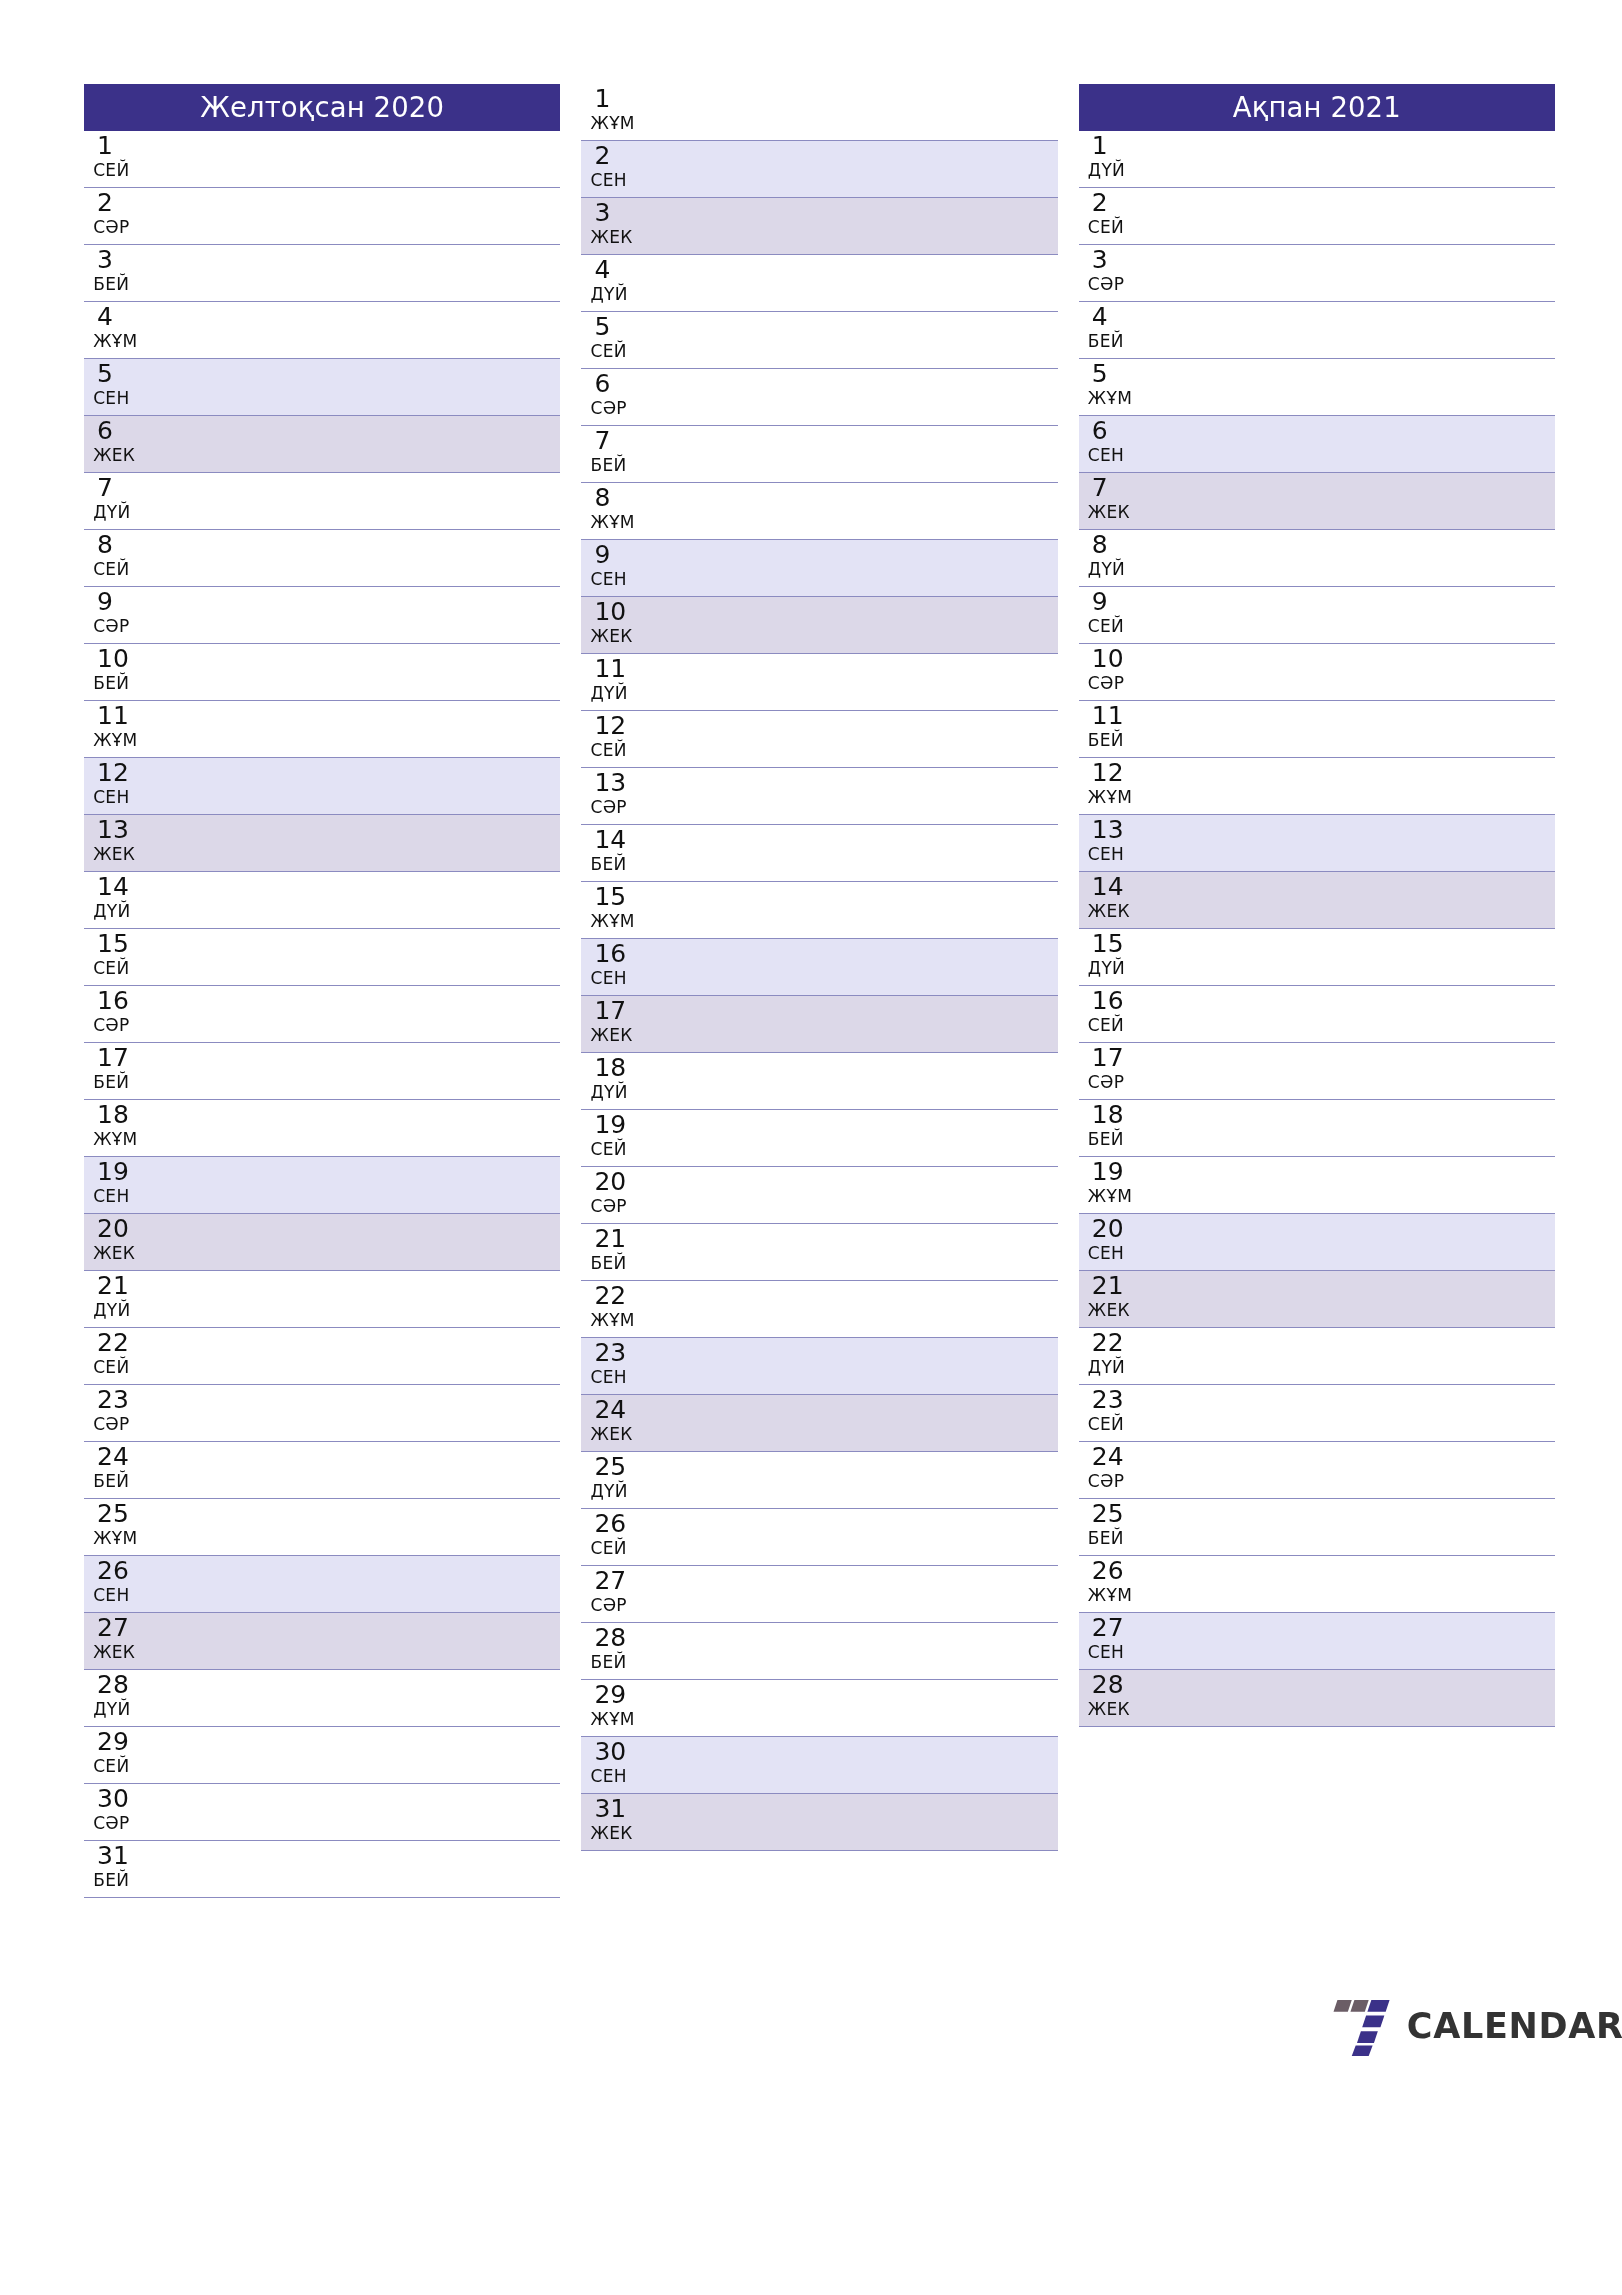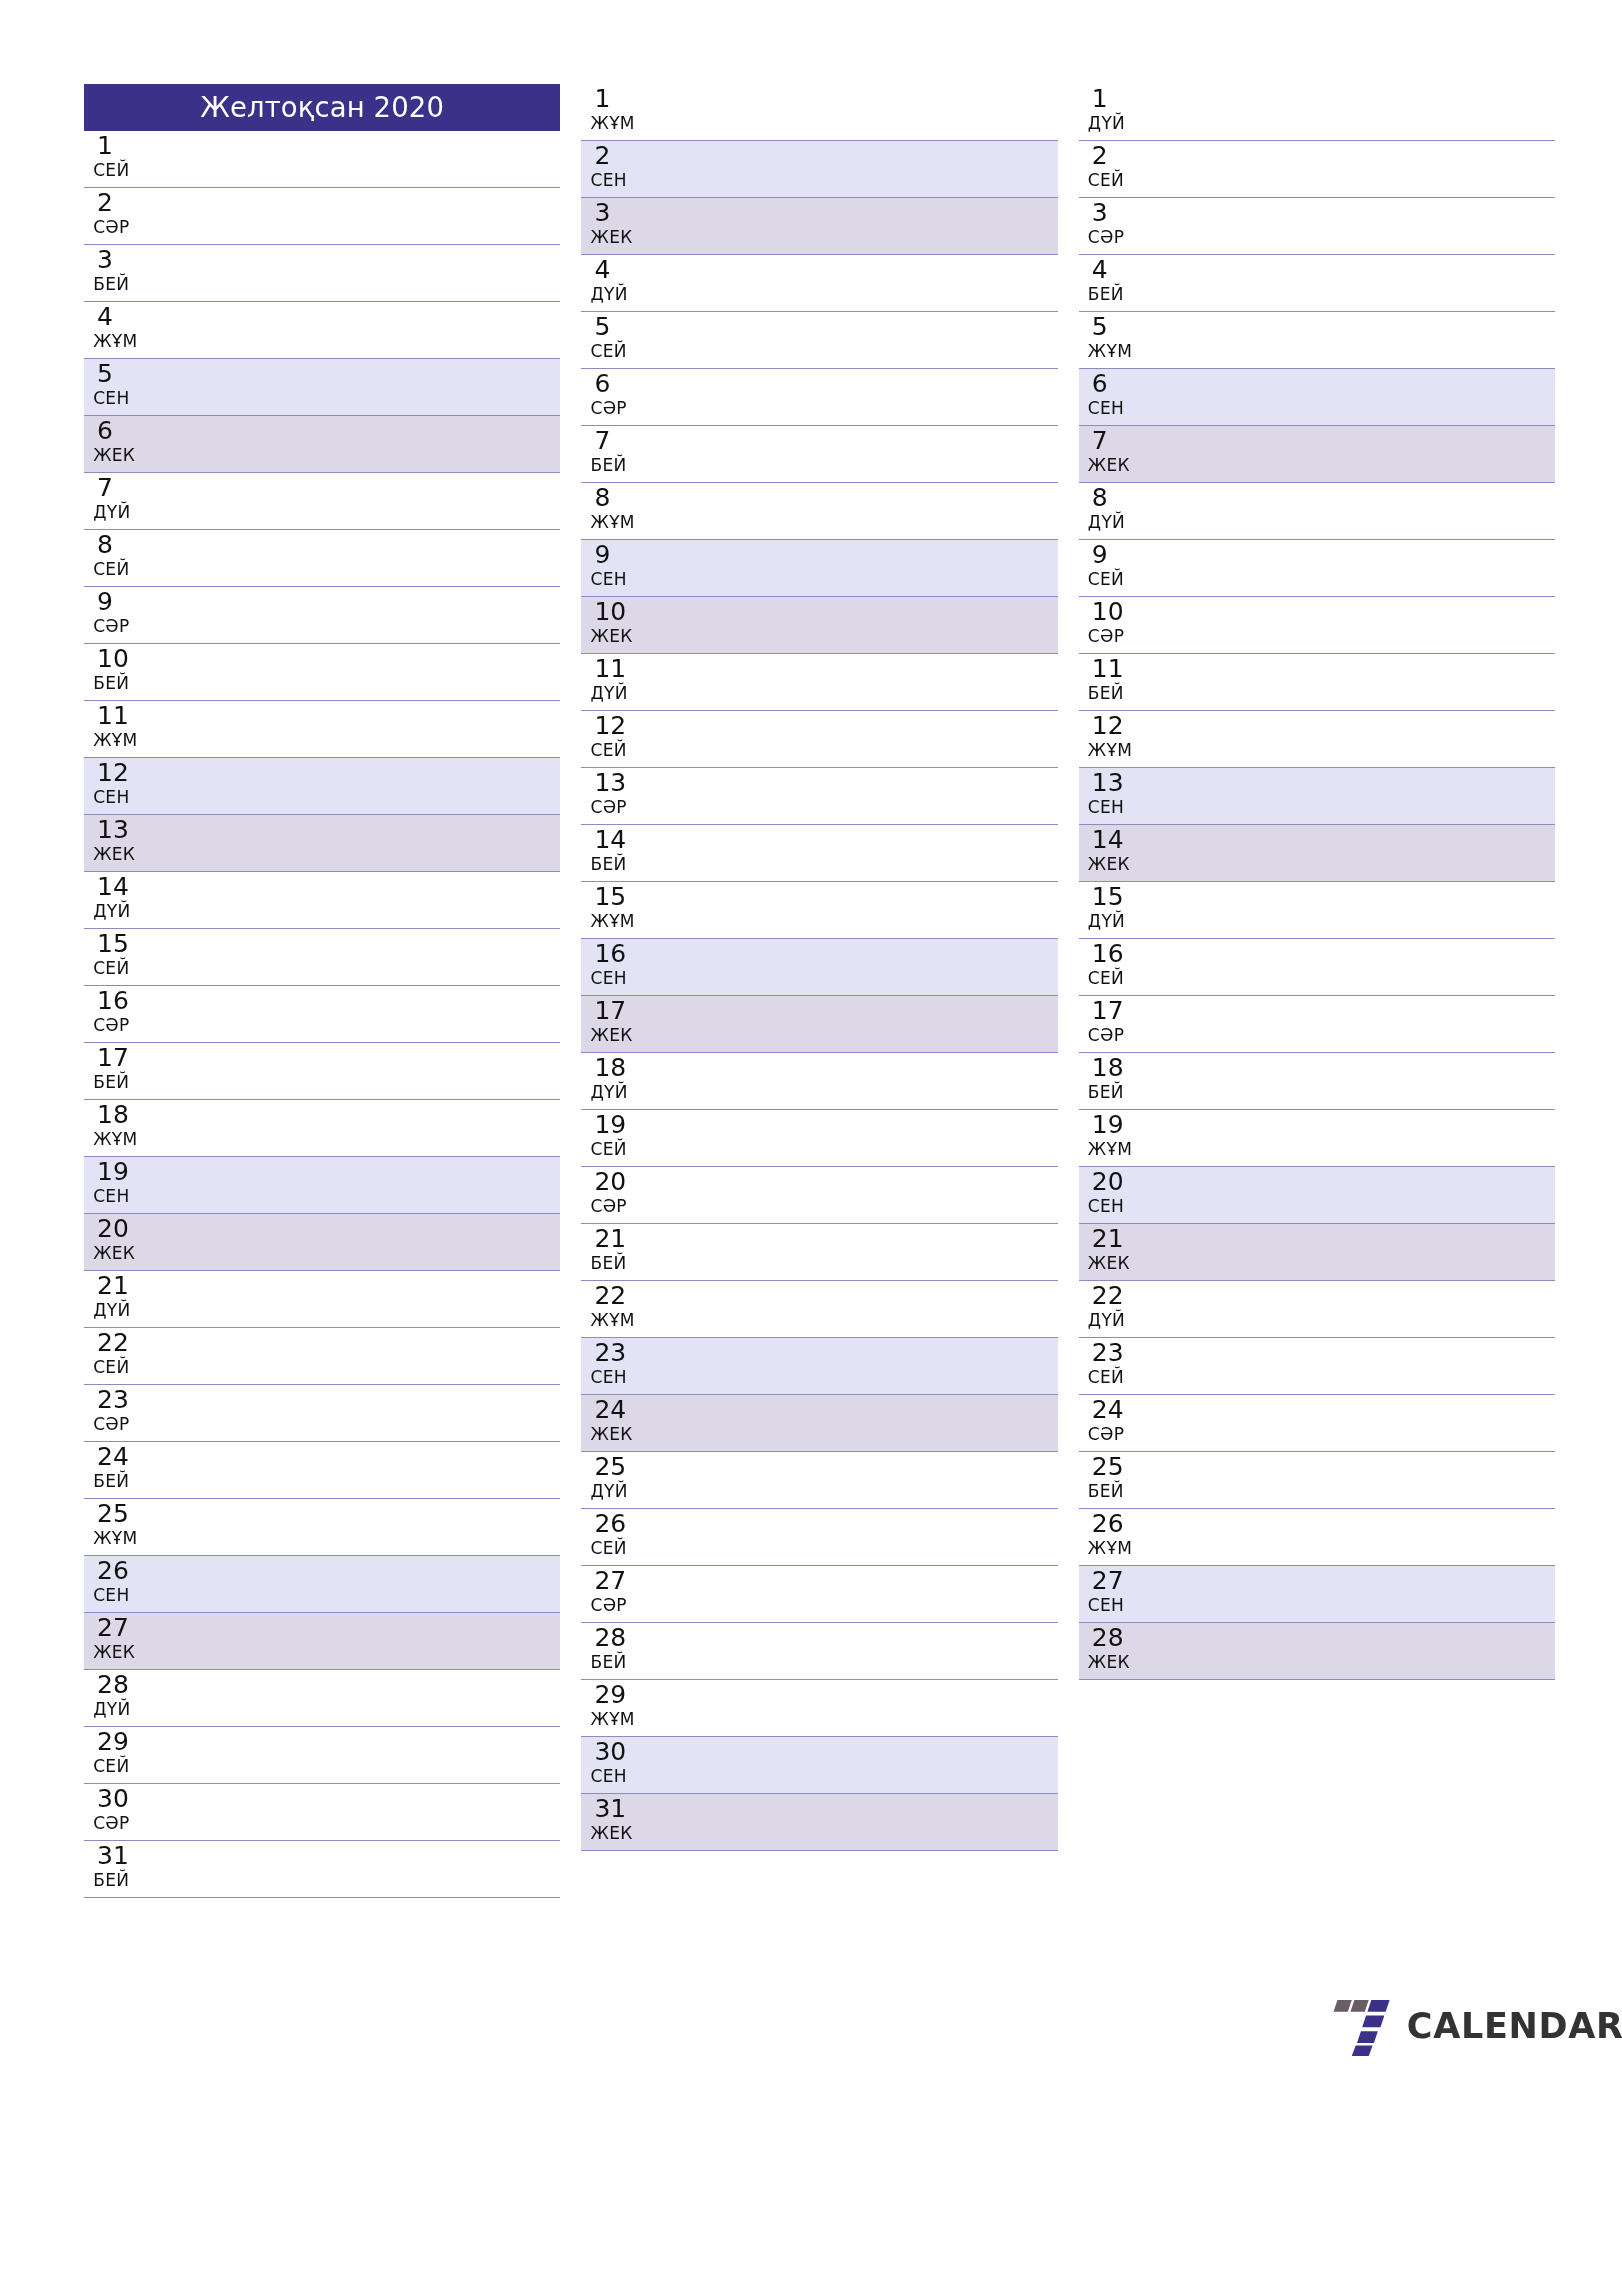--- a/index.html
+++ b/index.html
@@ -356,20 +356,21 @@
             <div class="day-num">30</div>
             <div class="day-wd">СЕН</div>
           </div>
           <div class="day-row sun">
             <div class="day-num">31</div>
             <div class="day-wd">ЖЕК</div>
           </div>
         </div>
       </div>
       <div class="month-col">
+        <div class="month-header">Ақпан 2021</div>
         <div class="days">
           <div class="day-row">
             <div class="day-num">1</div>
             <div class="day-wd">ДҮЙ</div>
           </div>
           <div class="day-row">
             <div class="day-num">2</div>
             <div class="day-wd">СЕЙ</div>
           </div>
           <div class="day-row">

